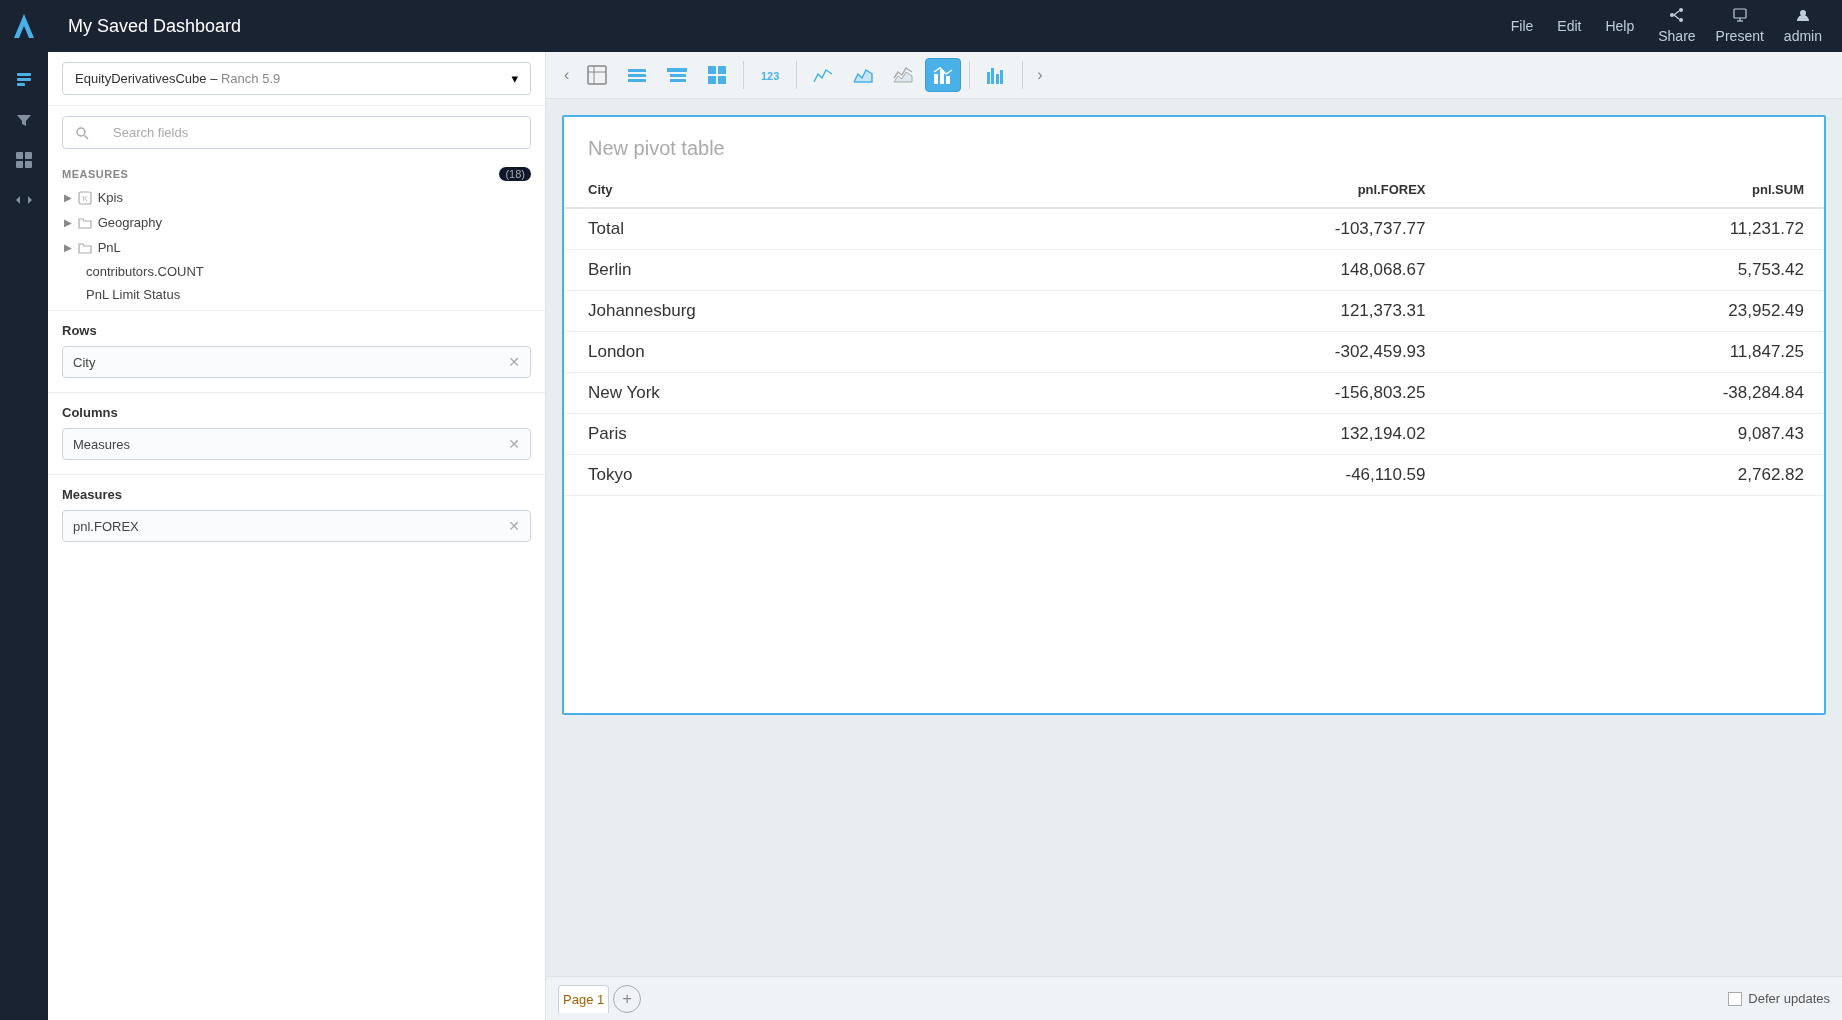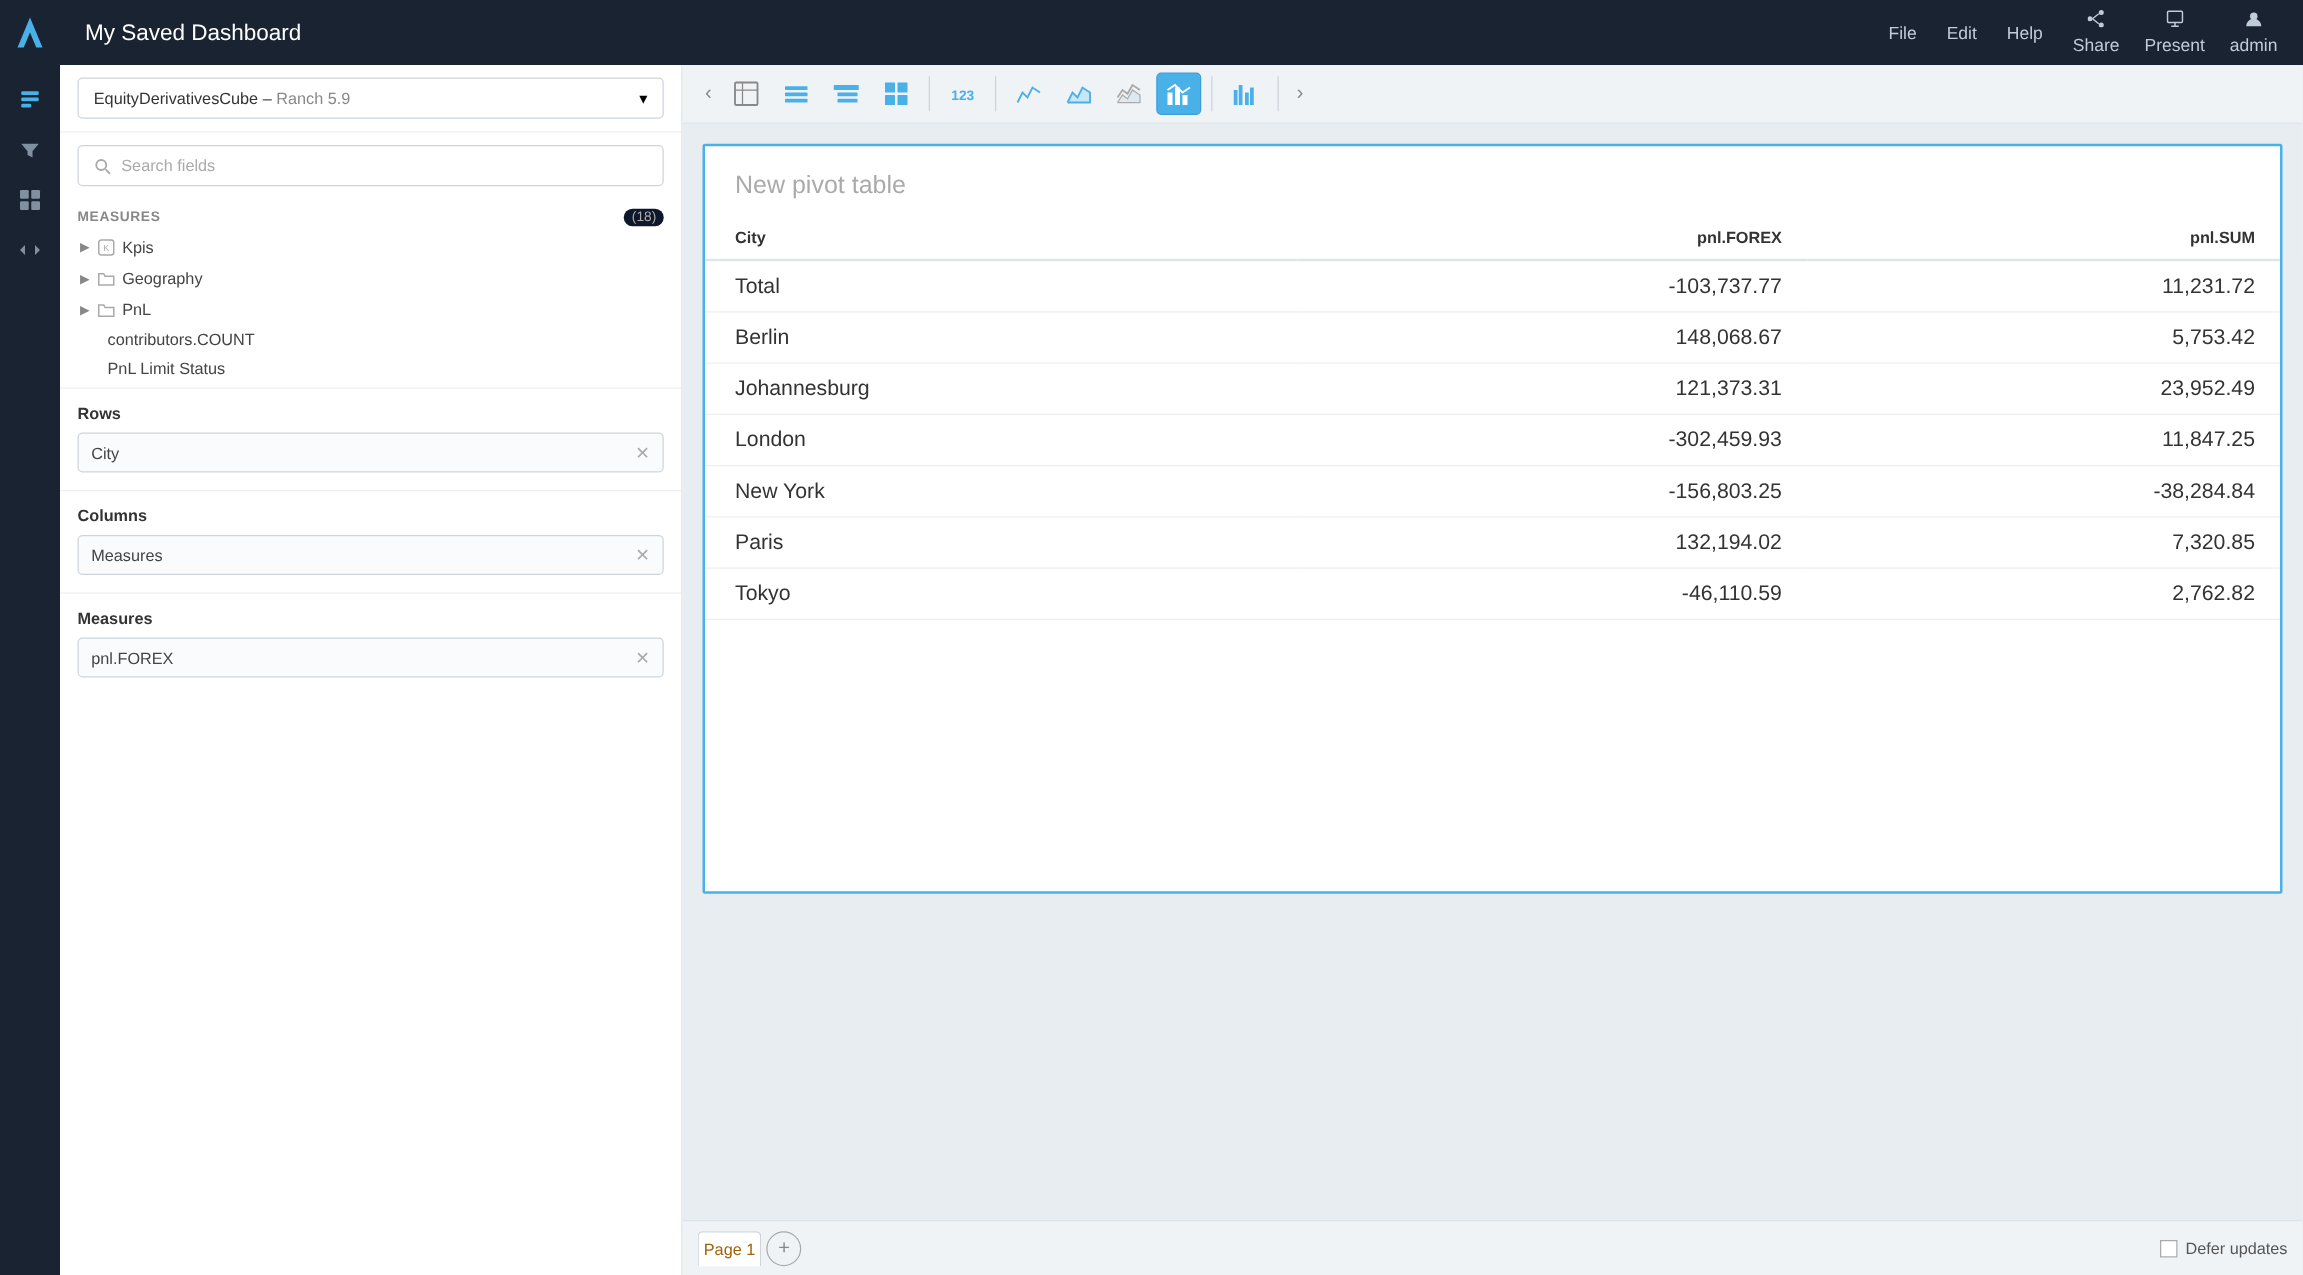--- a/index.html
+++ b/index.html
@@ -112,21 +112,21 @@
       cursor: pointer;
       background: #fff;
     }
     .cube-selector-text { font-size: 13px; color: #333; }
     .cube-name { font-weight: 500; }
     .cube-version { color: #888; }
 
     .search-bar {
       display: flex;
       align-items: center;
-      gap: 8px;
+      gap: 24px;
       padding: 8px 12px;
       border: 1px solid #cdd5dc;
       border-radius: 4px;
       margin: 10px 14px;
       background: #fff;
       cursor: text;
     }
     .search-bar-text { color: #aaa; font-size: 13px; }
 
     
@@ -602,21 +602,21 @@
                 <td>11,847.25</td>
               </tr>
               <tr>
                 <td>New York</td>
                 <td class="negative">-156,803.25</td>
                 <td class="negative">-38,284.84</td>
               </tr>
               <tr>
                 <td>Paris</td>
                 <td>132,194.02</td>
-                <td>7,320.85</td>
+                <td>9,087.43</td>
               </tr>
               <tr>
                 <td>Tokyo</td>
                 <td class="negative">-46,110.59</td>
                 <td>2,762.82</td>
               </tr>
             </tbody>
         </table>
       </div>
     </div>

